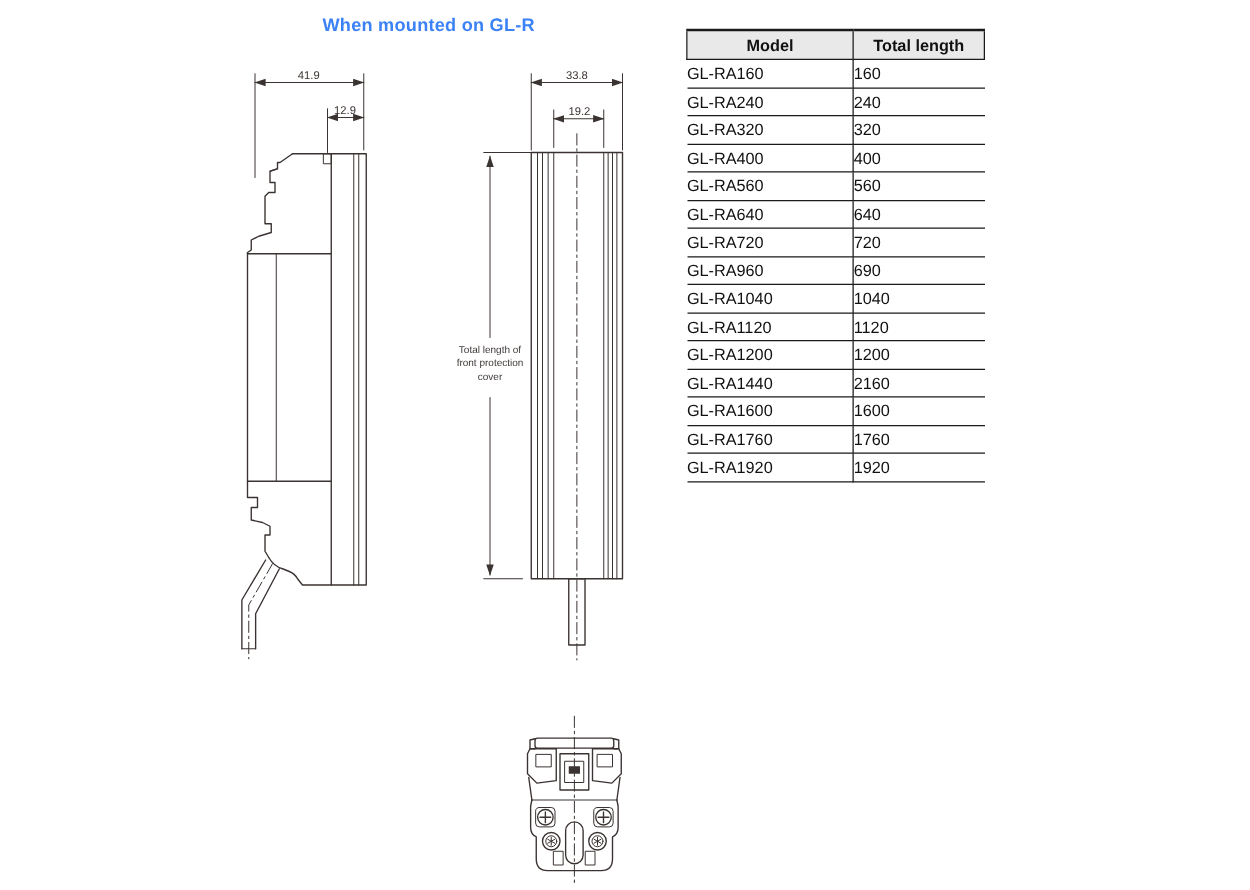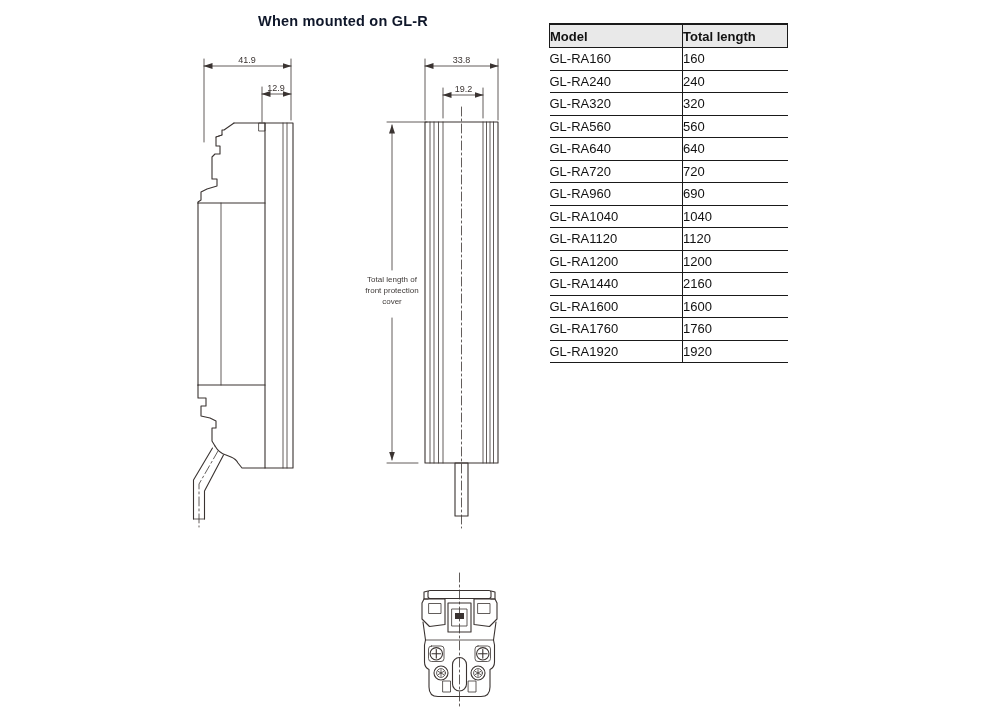--- a/index.html
+++ b/index.html
@@ -2,21 +2,21 @@
 <html><head>
 <meta charset="utf-8">
 <style>
   html,body{margin:0;padding:0;background:#ffffff;}
   .page{
     position:relative;width:1000px;height:712px;background:#ffffff;overflow:hidden;
     font-family:"Liberation Sans",sans-serif;color:#1a1a1a;
   }
   .title{
     position:absolute;left:258px;top:13px;margin:0;
-    font-size:14.5px;font-weight:bold;color:#0f172a;letter-spacing:.2px;
+    font-size:14.5px;font-weight:bold;color:#3b82f6;letter-spacing:.2px;
   }
   .drawing{position:absolute;}
   .drawing path,.drawing line,.drawing rect,.drawing circle{
     fill:none;stroke:#3a3331;stroke-width:1.1;stroke-linejoin:round;stroke-linecap:round;
   }
   .drawing .thin{stroke-width:0.8;}
   .drawing .dim{stroke-width:0.8;}
   .drawing .center{stroke-width:0.8;stroke-dasharray:9 3 2 3;}
   .drawing text{
     fill:#3a3331;stroke:none;font-family:"Liberation Sans",sans-serif;
@@ -27,21 +27,21 @@
   .drawing marker path{fill:#3a3331;stroke:none;}
 
   
   .spec-table{
     position:absolute;left:549px;top:23px;width:238px;
     border-collapse:collapse;table-layout:fixed;
     font-size:13px;color:#111;
   }
   .spec-table th{
     background:#e9e9e9;font-weight:bold;font-size:13px;
-    height:22px;padding:0;text-align:left;
+    height:22px;padding:0;text-align:center;
     border-top:2px solid #1a1a1a;border-bottom:1.5px solid #1a1a1a;
     border-left:1.2px solid #1a1a1a;border-right:1.2px solid #1a1a1a;
   }
   .spec-table td{
     height:21.5px;padding:0;text-align:left;
     border-bottom:1.5px solid #1a1a1a;
   }
   .spec-table td:first-child{border-right:1.2px solid #1a1a1a;}
   .spec-table col.c-model{width:133px;}
   .spec-table col.c-length{width:105px;}
@@ -223,20 +223,24 @@
         </tr>
         <tr>
           <td>GL-RA240</td>
           <td>240</td>
         </tr>
         <tr>
           <td>GL-RA320</td>
           <td>320</td>
         </tr>
         <tr>
+          <td>GL-RA400</td>
+          <td>400</td>
+        </tr>
+        <tr>
           <td>GL-RA560</td>
           <td>560</td>
         </tr>
         <tr>
           <td>GL-RA640</td>
           <td>640</td>
         </tr>
         <tr>
           <td>GL-RA720</td>
           <td>720</td>

